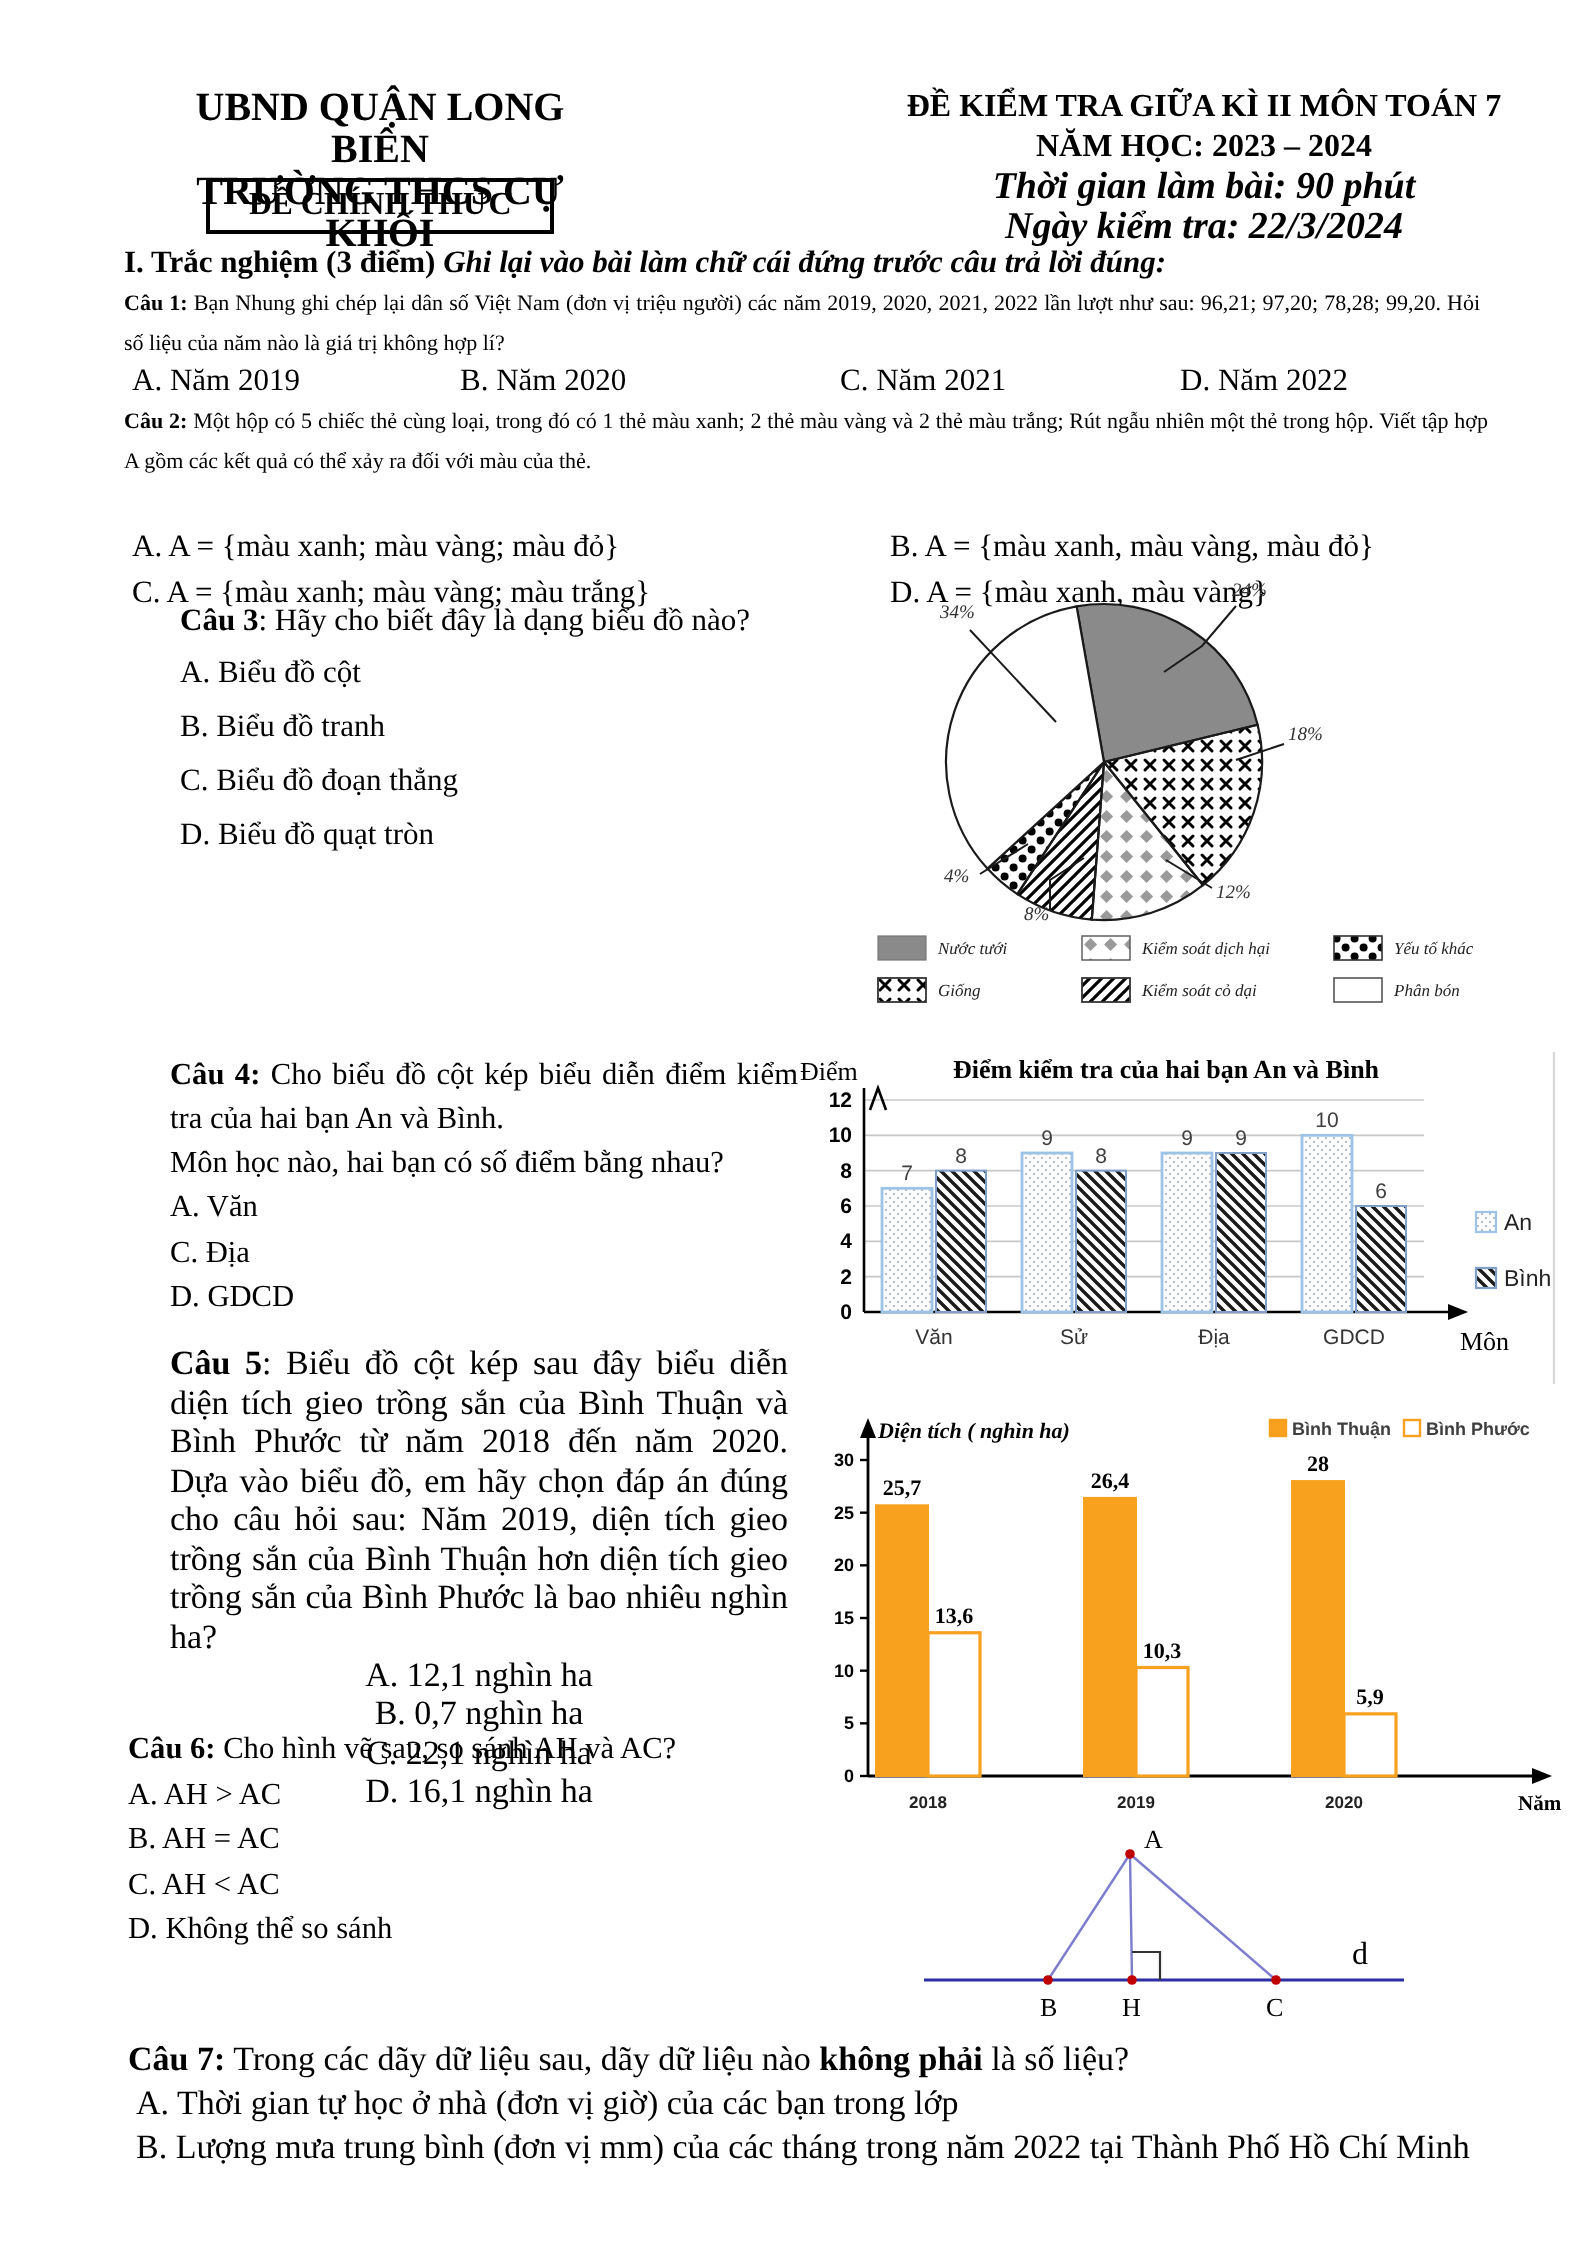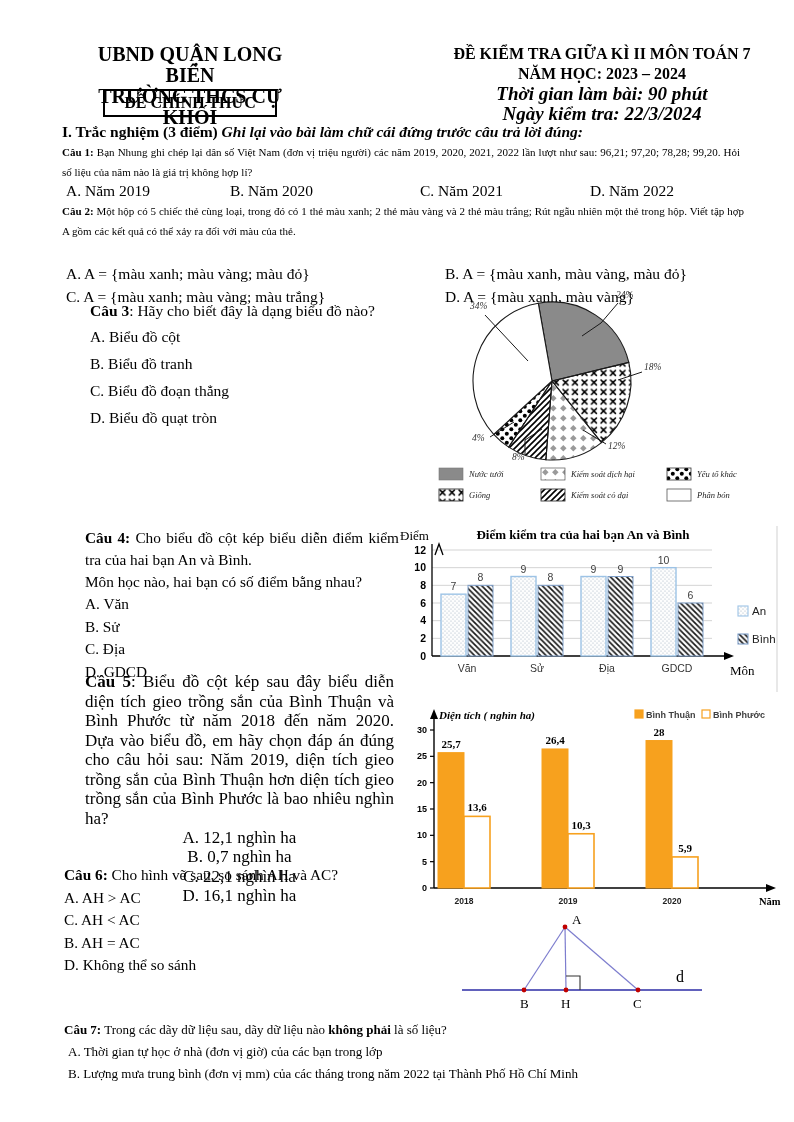--- a/index.html
+++ b/index.html
@@ -36,21 +36,21 @@
   .pielegend{top:467px;left:438px;width:340px;display:grid;grid-template-columns:102px 126px 108px;
              grid-row-gap:7px;font-size:8.5px;font-style:italic;color:#222;}
   .pielegend .item{display:flex;align-items:center;gap:5px;}
   .pielegend svg{flex:0 0 auto;}
   
   .q4text{top:527px;left:85px;width:314px;font-size:15.3px;line-height:22px;text-align:justify;}
   .q4text .opt{line-height:22.5px;text-align:left;}
   .q5text{top:672px;left:85px;width:309px;font-size:17px;line-height:19.5px;text-align:justify;}
   .q5text .opt{line-height:19.3px;text-align:center;}
   .q6text{top:864px;left:64px;width:380px;font-size:15.3px;line-height:22.5px;}
-  .q7{top:1019px;left:64px;width:700px;font-size:13px;line-height:22px;}
+  .q7{top:1019px;left:64px;width:700px;font-size:17px;line-height:22px;}
   .q7 .opt{padding-left:4px;}
   svg text{font-family:"Liberation Sans",sans-serif;}
   svg .serif{font-family:"Liberation Serif",serif;}
 </style>
 </head>
 <body>
 
 <svg aria-hidden="true" style="position:absolute;width:0;height:0;">
   <defs>
     <pattern id="patX" width="9.5" height="9.5" patternUnits="userSpaceOnUse">
@@ -191,21 +191,20 @@
         </svg>
       <span>Phân bón</span>
     </div>
   </div>
 
   <div class="abs q4text">
     <span class="b">Câu 4:</span>
     <span>Cho biểu đồ cột kép biểu diễn điểm kiểm tra của hai  bạn An và Bình.</span>
     <div>Môn học nào, hai bạn có số điểm bằng nhau?</div>
     <div class="opt">A. Văn</div>
-    <div class="opt">B. Sử</div>
     <div class="opt">C. Địa</div>
     <div class="opt">D. GDCD</div>
   </div>
   <svg id="scores-svg" class="abs" style="top:524px;left:398px;" width="382" height="172" viewBox="0 0 382 172">
       <text x="2" y="16" font-size="13" class="serif" fill="#000">Điểm</text>
       <text x="185" y="15" font-size="13" font-weight="bold" class="serif" text-anchor="middle">Điểm kiểm tra của hai bạn An  và Bình</text>
       <line x1="34" y1="114.33333333333333" x2="314" y2="114.33333333333333" stroke="#c8c8c8" stroke-width="0.8"></line>
       <line x1="34" y1="96.66666666666666" x2="314" y2="96.66666666666666" stroke="#c8c8c8" stroke-width="0.8"></line>
       <line x1="34" y1="79" x2="314" y2="79" stroke="#c8c8c8" stroke-width="0.8"></line>
       <line x1="34" y1="61.33333333333333" x2="314" y2="61.33333333333333" stroke="#c8c8c8" stroke-width="0.8"></line>
@@ -298,22 +297,22 @@
       <rect x="310" y="7" width="8" height="8" fill="#ffffff" stroke="#F7A11E" stroke-width="1.2"></rect>
       <text x="321" y="14.5" font-size="9" font-weight="bold" fill="#3f3f3f">Bình Phước</text>
     </svg>
 
   <div class="abs q6text">
     <div>
       <span class="b">Câu 6:</span>
       <span>Cho hình vẽ sau, so sánh AH và AC?</span>
     </div>
     <div class="opt">A. AH &gt; AC</div>
+    <div class="opt">B. AH = AC</div>
     <div class="opt">C. AH &lt; AC</div>
-    <div class="opt">B. AH = AC</div>
     <div class="opt">D. Không thể so sánh</div>
   </div>
 
   <svg class="abs" style="top:908px;left:430px;" width="355" height="108" viewBox="0 0 355 108">
     <line x1="32" y1="82" x2="272" y2="82" stroke="#2d2da6" stroke-width="1.5"></line>
     <line x1="135" y1="19" x2="94" y2="82" stroke="#7d7dce" stroke-width="1.2"></line>
     <line x1="135" y1="19" x2="136" y2="82" stroke="#7d7dce" stroke-width="1.2"></line>
     <line x1="135" y1="19" x2="208" y2="82" stroke="#7d7dce" stroke-width="1.2"></line>
     <polyline points="136,68 150,68 150,82" fill="none" stroke="#333" stroke-width="1.1"></polyline>
     <circle cx="135" cy="19" r="2.4" fill="#C00000"></circle>

